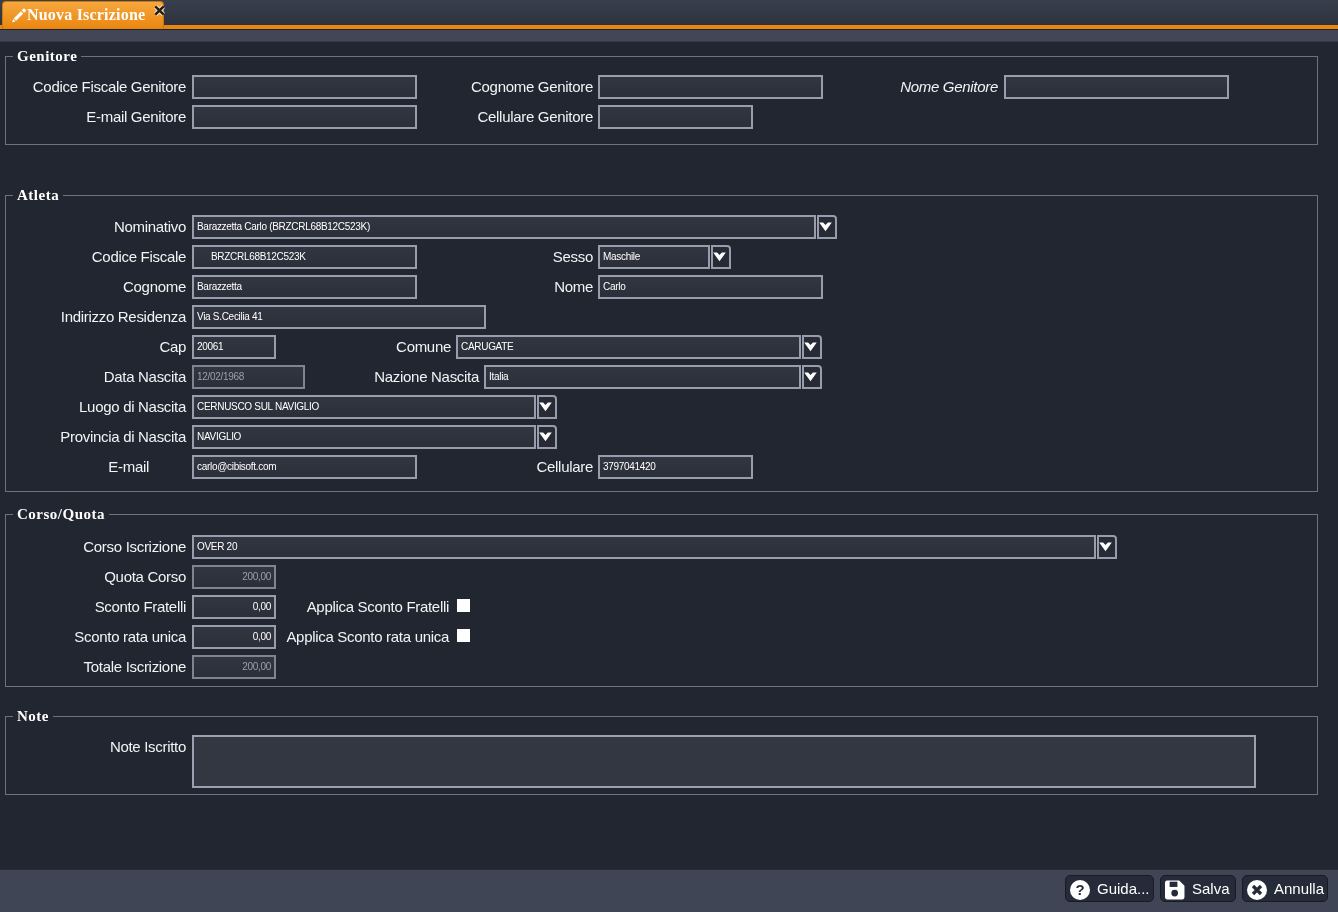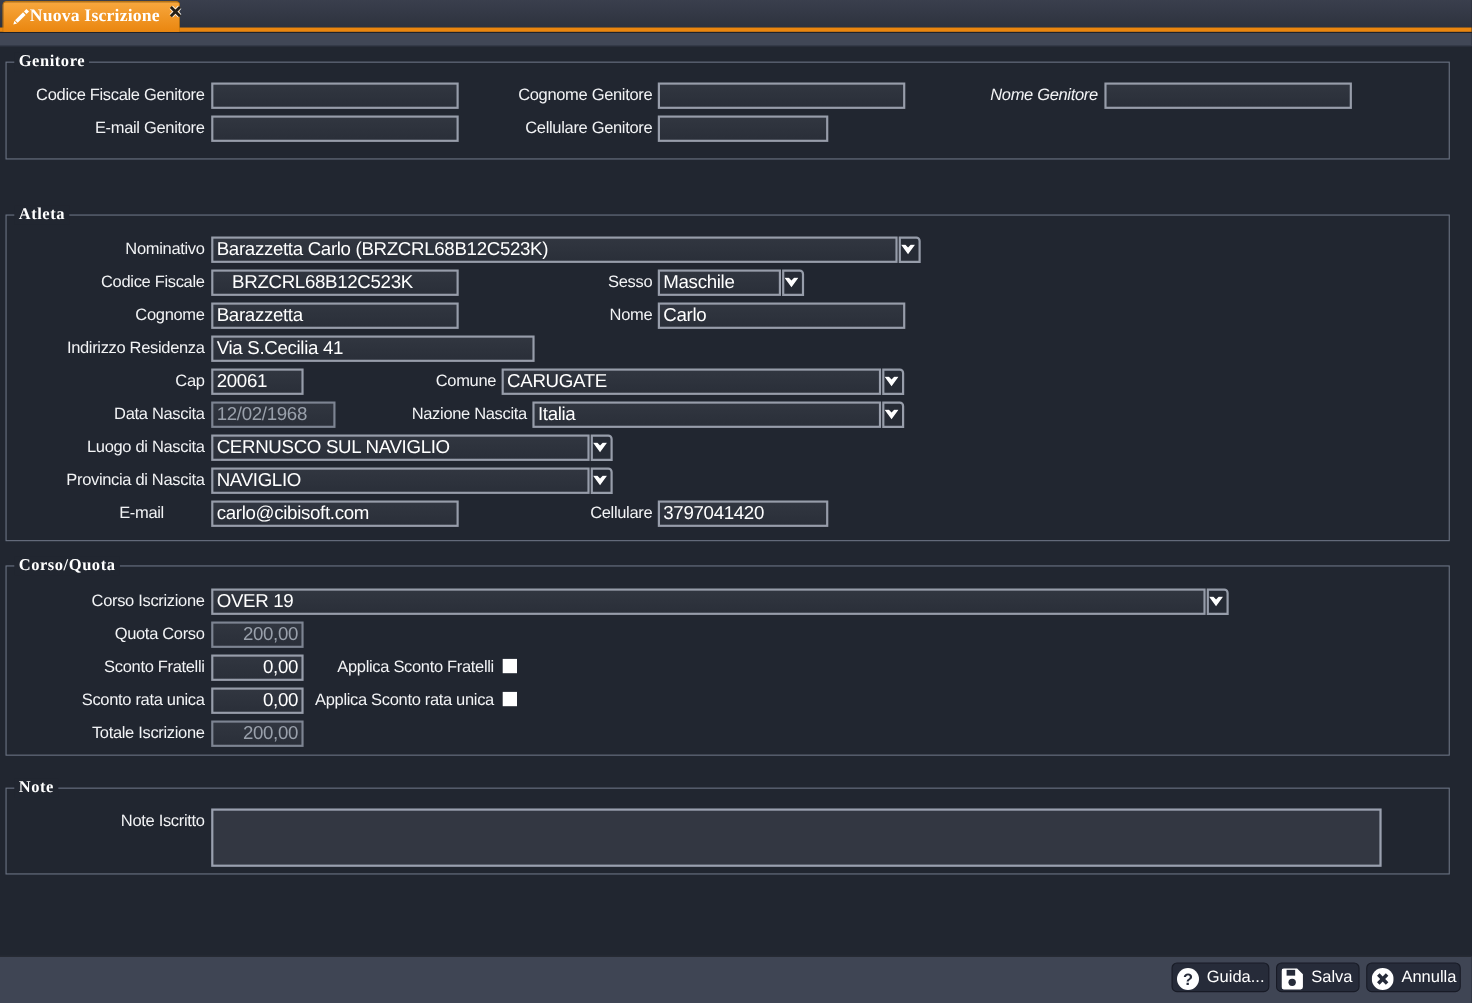--- a/index.html
+++ b/index.html
@@ -19,21 +19,21 @@
 #grayband { left:0; top:30px; width:1338px; height:12px; background:#414756; border-bottom:1px solid #333947; }
 
 
 .fs { border:1px solid #6b7383; }
 .legend { font-family:"Liberation Serif", serif; font-weight:bold; font-size:15px; letter-spacing:0.5px; color:#fff; background:#212630; padding:0 4px; z-index:3; }
 
 
 .lb { color:#f2f3f5; font-size:15px; letter-spacing:-0.3px; text-align:right; height:18px; line-height:18px; }
 
 
-.inp { border:2px solid #979daa; background:linear-gradient(#313640,#2a2f39); height:24px; color:#fff; font-size:17px; letter-spacing:-0.3px; line-height:20px; padding:0 3px; white-space:nowrap; overflow:hidden; }
+.inp { border:2px solid #979daa; background:linear-gradient(#313640,#2a2f39); height:24px; color:#fff; font-size:10px; letter-spacing:-0.3px; line-height:20px; padding:0 3px; white-space:nowrap; overflow:hidden; }
 .num { text-align:right; }
 .dis { color:#99a0ab; border-color:#7d8492; }
 .trig { width:20px; height:24px; border:2px solid #979daa; background:#262b35; border-top-right-radius:4px; }
 .trig svg { position:absolute; left:0px; top:5px; }
 .cb { width:13px; height:13px; background:#ffffff; }
 .ta { border:2px solid #9aa0af; background:#333742; }
 
 
 #btoolbar { left:0; top:869px; width:1338px; height:43px; background:#3f4554; border-top:1px solid #262a33; }
 .btn { height:27px; background:#262b39; border:1px solid #181b26; border-radius:5px; color:#fff; font-size:15px; line-height:25px; }
@@ -139,21 +139,21 @@
 
 <div class="abs lb" style="left:0;width:149px;top:458px;">E-mail</div>
 <div class="abs inp" style="left:192px;top:455px;width:225px;">carlo@cibisoft.com</div>
 <div class="abs lb" style="left:407px;width:186px;top:458px;">Cellulare</div>
 <div class="abs inp" style="left:598px;top:455px;width:155px;">3797041420</div>
 
 <div class="abs fs" style="left:5px;top:514px;width:1313px;height:173px;"></div>
 <div class="abs legend" style="left:13px;top:506px;">Corso/Quota</div>
 
 <div class="abs lb" style="left:0;width:186px;top:538px;">Corso Iscrizione</div>
-<div class="abs inp" style="left:192px;top:535px;width:904px;">OVER 19</div>
+<div class="abs inp" style="left:192px;top:535px;width:904px;">OVER 20</div>
 <div class="abs trig" style="left:1097px;top:535px;">
     <svg width="13" height="10" viewBox="0 0 13 10">
       <polygon points="0.2,0.6 4.1,0.6 6.5,3.1 8.9,0.6 12.8,0.6 6.5,9.2" fill="#fff"></polygon>
     </svg>
   </div>
 
 <div class="abs lb" style="left:0;width:186px;top:568px;">Quota Corso</div>
 <div class="abs inp num dis" style="left:192px;top:565px;width:84px;">200,00</div>
 
 <div class="abs lb" style="left:0;width:186px;top:598px;">Sconto Fratelli</div>

